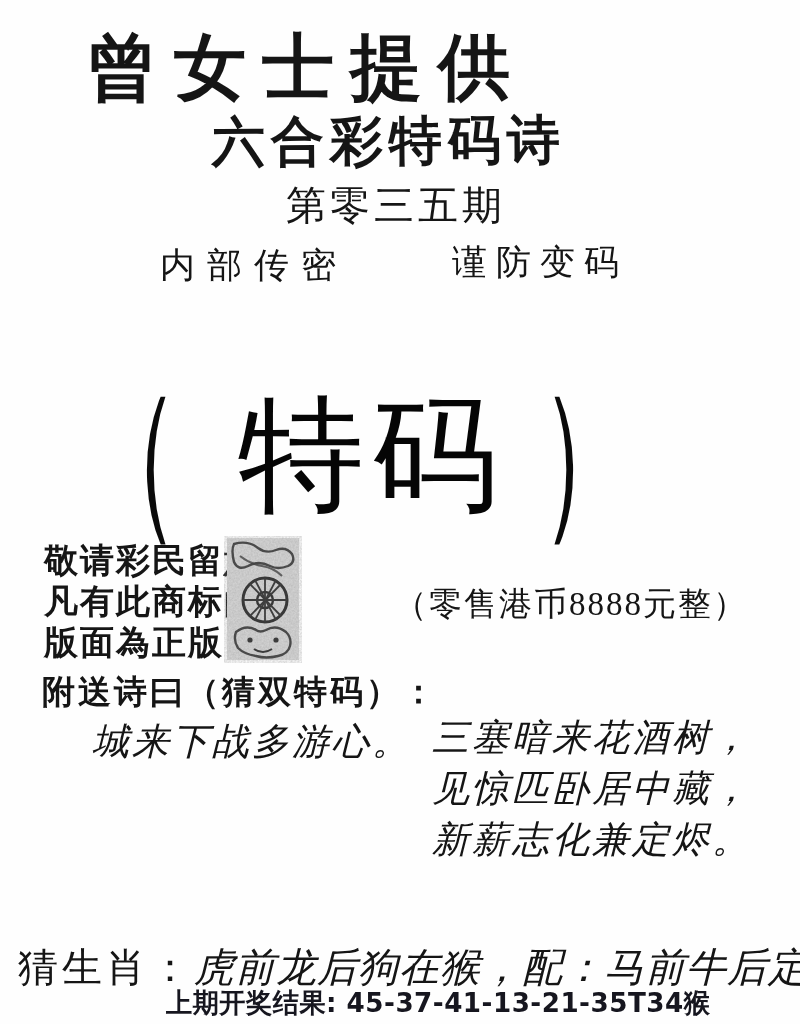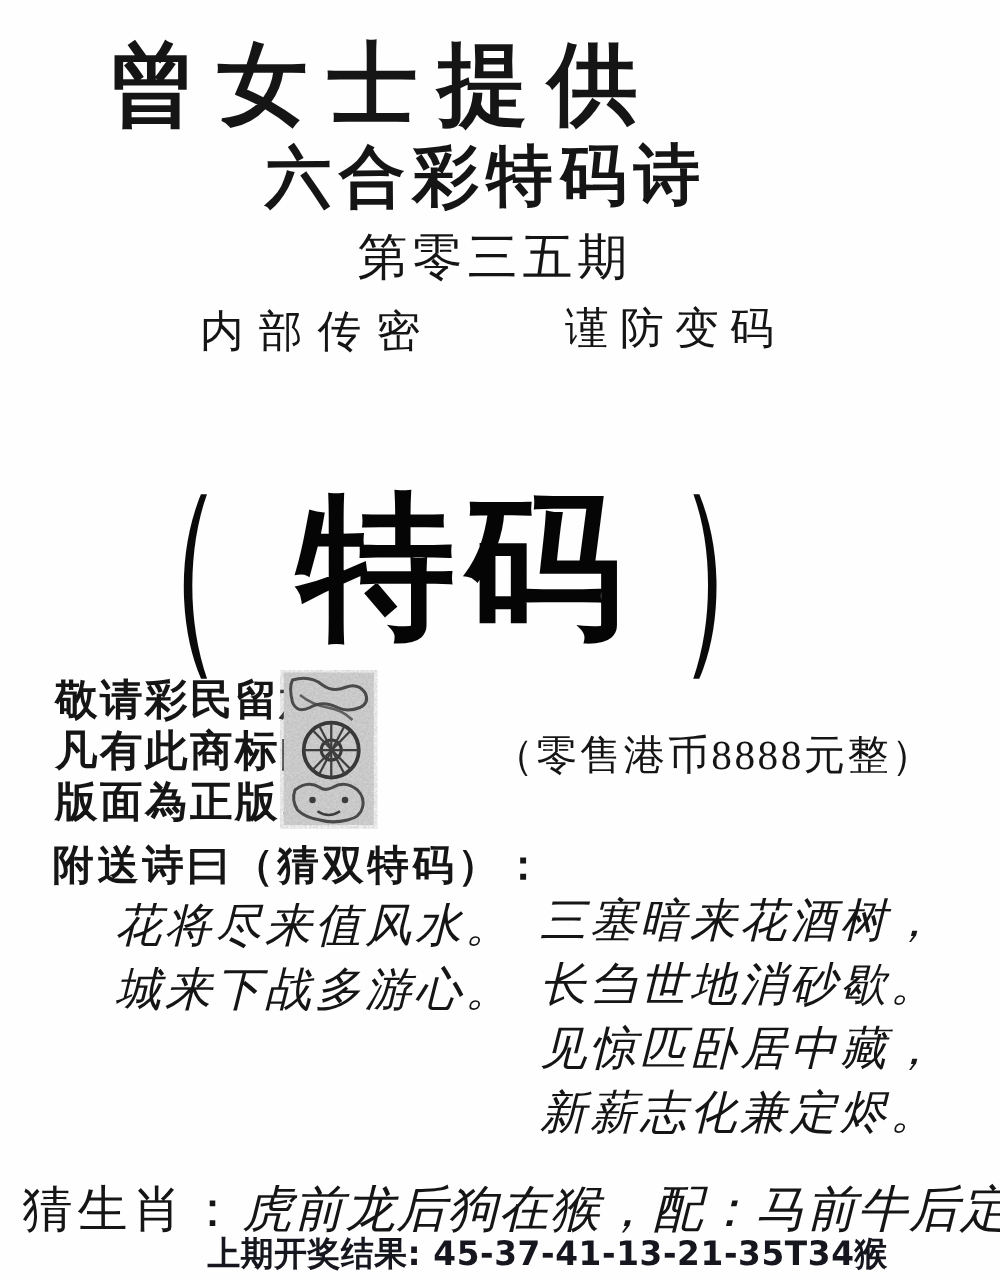--- a/index.html
+++ b/index.html
@@ -25,21 +25,21 @@
   .note-right{left:452px;top:239px;font-size:35px;letter-spacing:9px;}
   .feature{
     left:100px;top:368px;width:520px;height:175px;
     display:flex;align-items:center;justify-content:center;
   }
   .feature .paren{
     font-size:150px;font-weight:500;line-height:1;
     transform:scale(0.62,1.15);color:#0a0a0a;
   }
   .feature .feature-text{
-    font-size:126px;font-weight:700;line-height:1;letter-spacing:8px;
+    font-size:126px;font-weight:400;line-height:1;letter-spacing:8px;
     color:#050505;padding:0 6px;margin-left:24px;
   }
   .notice{
     left:44px;top:540px;font-size:34px;line-height:41px;letter-spacing:2px;
     font-weight:600;white-space:nowrap;position:absolute;
   }
   .stamp{
     left:224px;top:536px;width:78px;height:127px;position:absolute;
   }
   .price{left:394px;top:582px;font-size:33px;font-weight:500;letter-spacing:2px;text-align:right;}
@@ -114,27 +114,25 @@
     <circle cx="52" cy="104" r="2.6" fill="#3c3c3c"></circle>
     <path d="M30 113 q9 6 18 0" fill="none" stroke="#3c3c3c" stroke-width="2"></path>
   </svg>
 </div>
 
 <div class="abs brush price">（零售港币8888元整）</div>
 
 <div class="abs brush poem-heading">附送诗曰（猜双特码）：</div>
 
 <div class="poem-col poem-left">
-  <div>花将尽来值风水。</div>
   <div>城来下战多游心。</div>
 </div>
 
 <div class="poem-col poem-right">
   <div>三塞暗来花酒树，</div>
-  <div>长刍世地消砂歇。</div>
   <div>见惊匹卧居中藏，</div>
   <div>新薪志化兼定烬。</div>
 </div>
 
 <div class="abs zodiac">
   <span class="z-label">猜生肖：</span><span class="z-text">虎前龙后狗在猴，配：马前牛后定发财。</span>
 </div>
 
 <div class="abs result">上期开奖结果: 45-37-41-13-21-35T34猴</div>
 

